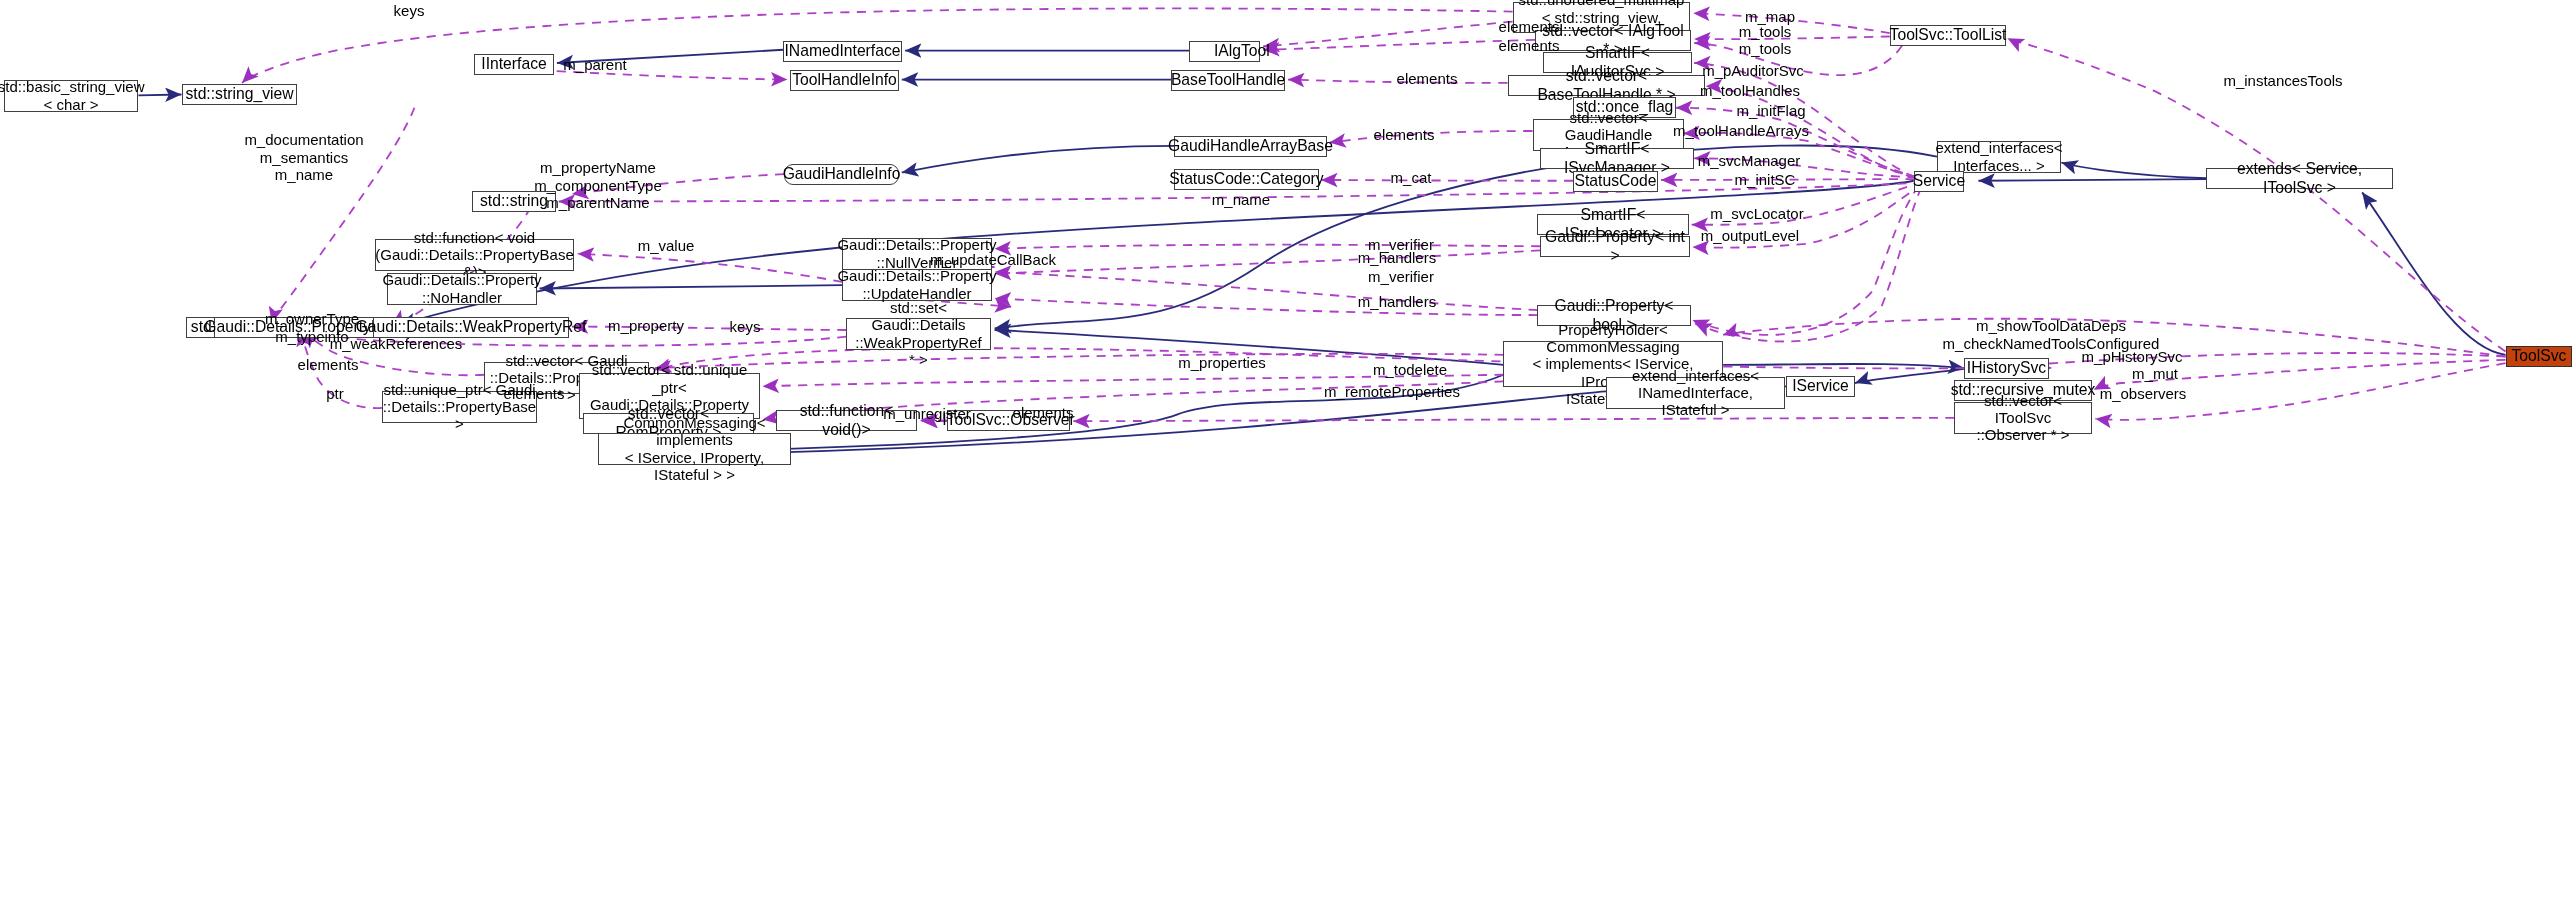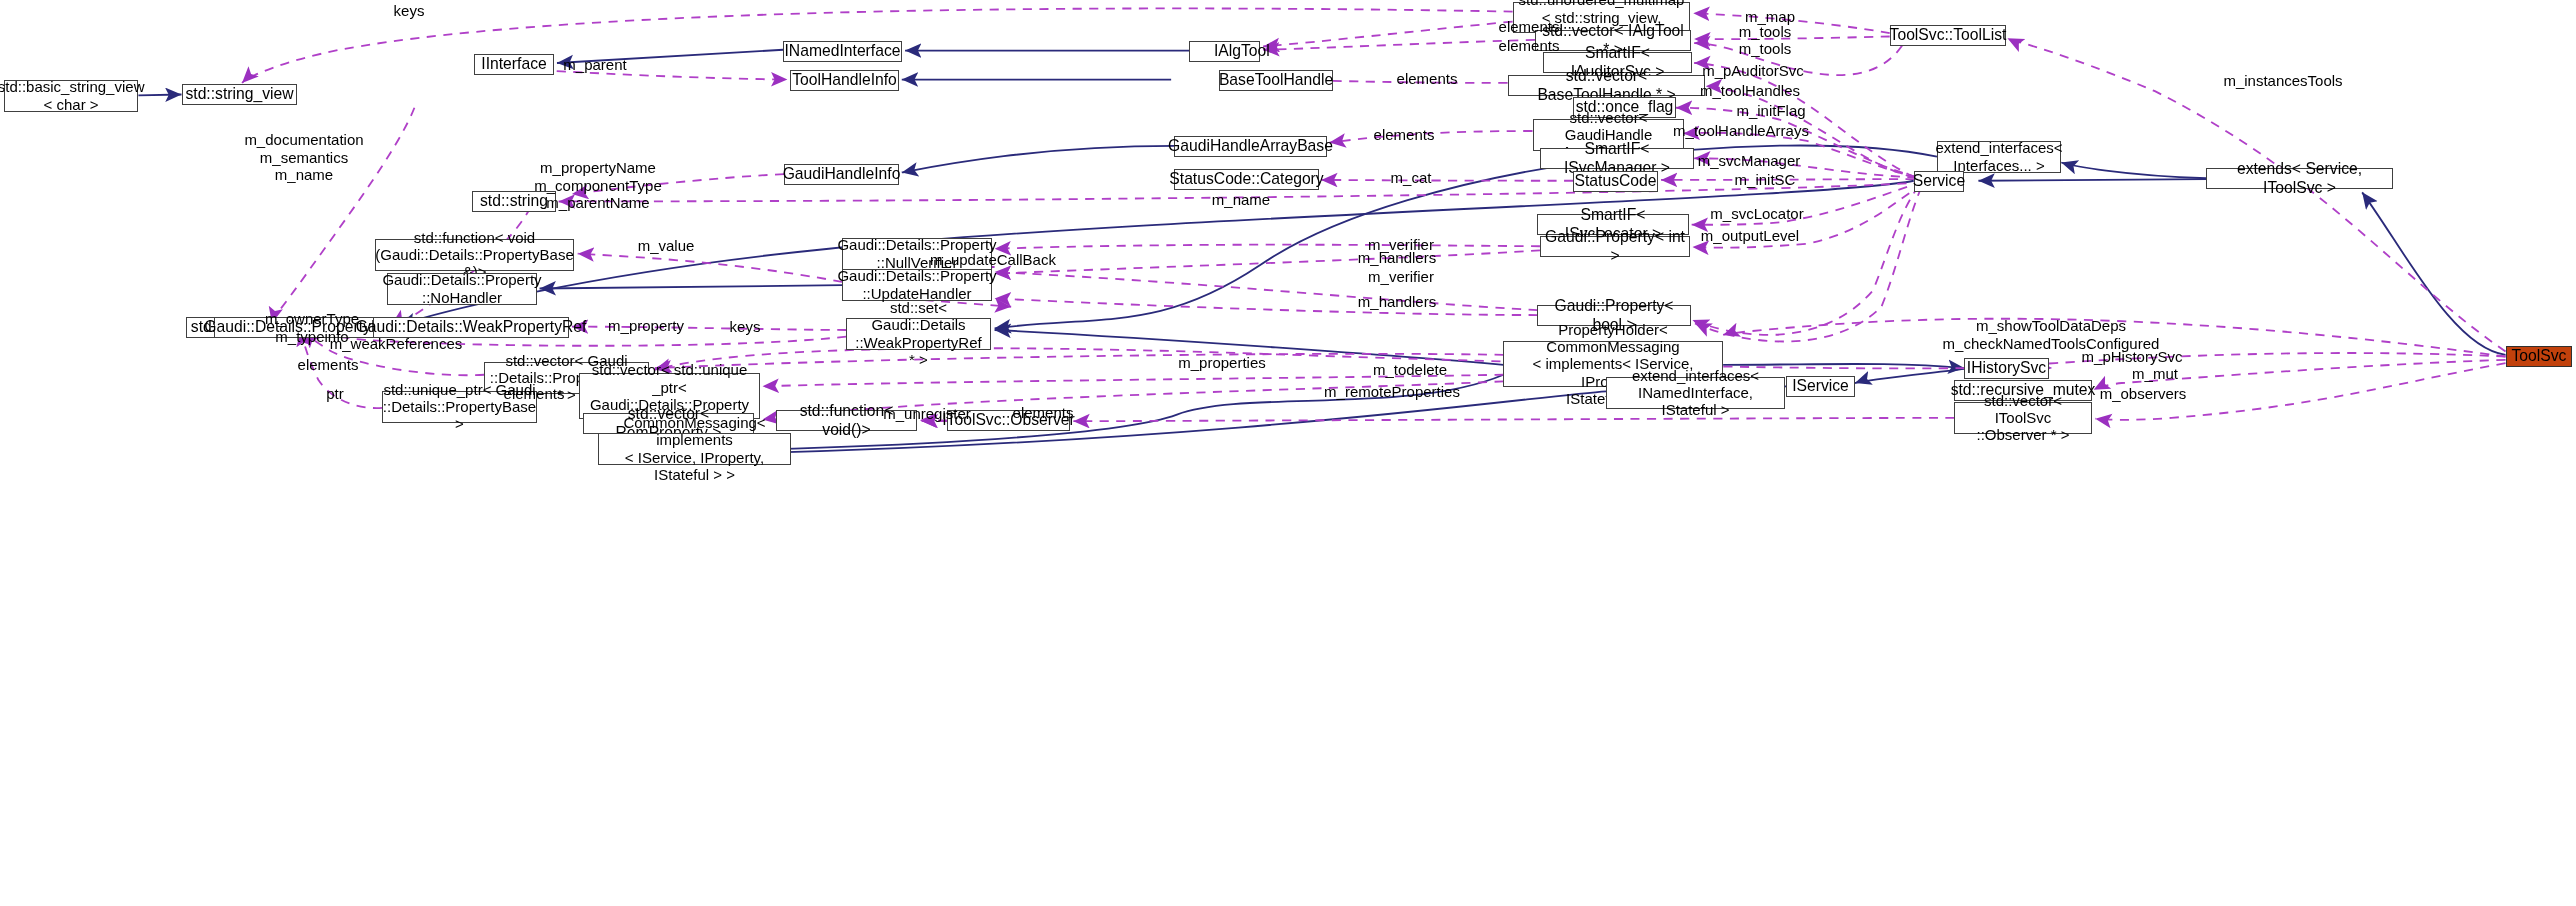--- a/index.html
+++ b/index.html
@@ -140,32 +140,32 @@
 
   <div class="node" style="left: 4.1px; top: 80px; width: 134px; height: 31.5px; font-size: 15px;">std::basic_string_view
 &lt; char &gt;</div>
   <div class="node" style="left: 182px; top: 84px; width: 115px; height: 21px; font-size: 15.7px;">std::string_view</div>
   <div class="node" style="left: 472px; top: 191px; width: 84px; height: 21px; font-size: 15.7px;">std::string</div>
   <div class="node" style="left: 186px; top: 317px; width: 103px; height: 21px; font-size: 15.7px;">std::type_info</div>
   <div class="node" style="left: 474px; top: 54px; width: 80px; height: 21px; font-size: 15.7px;">IInterface</div>
   <div class="node" style="left: 790px; top: 70px; width: 109px; height: 21px; font-size: 15.7px;">ToolHandleInfo</div>
   <div class="node" style="left: 783px; top: 41px; width: 119px; height: 21px; font-size: 15.7px;">INamedInterface</div>
   <div class="node" style="left: 1189px; top: 41px; width: 71px; height: 21px; font-size: 15.7px; padding-left: 38px;">IAlgTool</div>
-  <div class="node" style="left: 1171px; top: 70px; width: 114px; height: 21px; font-size: 15.7px; margin-left: 48px;">BaseToolHandle</div>
+  <div class="node" style="left: 1171px; top: 70px; width: 114px; height: 21px; font-size: 15.7px;">BaseToolHandle</div>
   <div class="node" style="left: 1513px; top: 1.7px; width: 177px; height: 31px; font-size: 15px;">std::unordered_multimap
 &lt; std::string_view, IAlgTool * &gt;</div>
   <div class="node" style="left: 1535px; top: 30px; width: 156px; height: 21px; font-size: 15.7px;">std::vector&lt; IAlgTool * &gt;</div>
   <div class="node" style="left: 1543px; top: 52px; width: 149px; height: 21px; font-size: 15.7px;">SmartIF&lt; IAuditorSvc &gt;</div>
   <div class="node" style="left: 1508px; top: 75px; width: 197px; height: 21px; font-size: 15.7px;">std::vector&lt; BaseToolHandle * &gt;</div>
   <div class="node" style="left: 1573px; top: 97px; width: 103px; height: 21px; font-size: 15.7px;">std::once_flag</div>
   <div class="node" style="left: 1174px; top: 136px; width: 153px; height: 21px; font-size: 15.7px;">GaudiHandleArrayBase</div>
   <div class="node" style="left: 1533px; top: 119px; width: 151px; height: 31.5px; font-size: 15px;">std::vector&lt; GaudiHandle
 ArrayBase * &gt;</div>
   <div class="node" style="left: 1540px; top: 148px; width: 154px; height: 21px; font-size: 15.7px;">SmartIF&lt; ISvcManager &gt;</div>
-  <div class="node" style="left: 784px; top: 164px; width: 115px; height: 21px; font-size: 15.7px;">GaudiHandleInfo</div>
+  <div class="node" style="left: 784px; top: 164px; width: 115px; height: 21px; font-size: 15.7px; border-radius: 9px;">GaudiHandleInfo</div>
   <div class="node" style="left: 1174px; top: 169px; width: 145px; height: 21px; font-size: 15.7px;">StatusCode::Category</div>
   <div class="node" style="left: 1573px; top: 171px; width: 85px; height: 21px; font-size: 15.7px;">StatusCode</div>
   <div class="node" style="left: 1937px; top: 141px; width: 124px; height: 31.5px; font-size: 15px;">extend_interfaces&lt;
 Interfaces... &gt;</div>
   <div class="node" style="left: 1914px; top: 171px; width: 50px; height: 21px; font-size: 15.7px;">Service</div>
   <div class="node" style="left: 1890px; top: 25px; width: 116px; height: 21px; font-size: 15.7px;">ToolSvc::ToolList</div>
   <div class="node" style="left: 2206px; top: 168px; width: 187px; height: 21px; font-size: 15.7px;">extends&lt; Service, IToolSvc &gt;</div>
   <div class="node" style="left: 1537px; top: 214px; width: 152px; height: 21px; font-size: 15.7px;">SmartIF&lt; ISvcLocator &gt;</div>
   <div class="node" style="left: 1540px; top: 236px; width: 150px; height: 21px; font-size: 15.7px;">Gaudi::Property&lt; int &gt;</div>
   <div class="node" style="left: 1537px; top: 305px; width: 154px; height: 21px; font-size: 15.7px;">Gaudi::Property&lt; bool &gt;</div>

